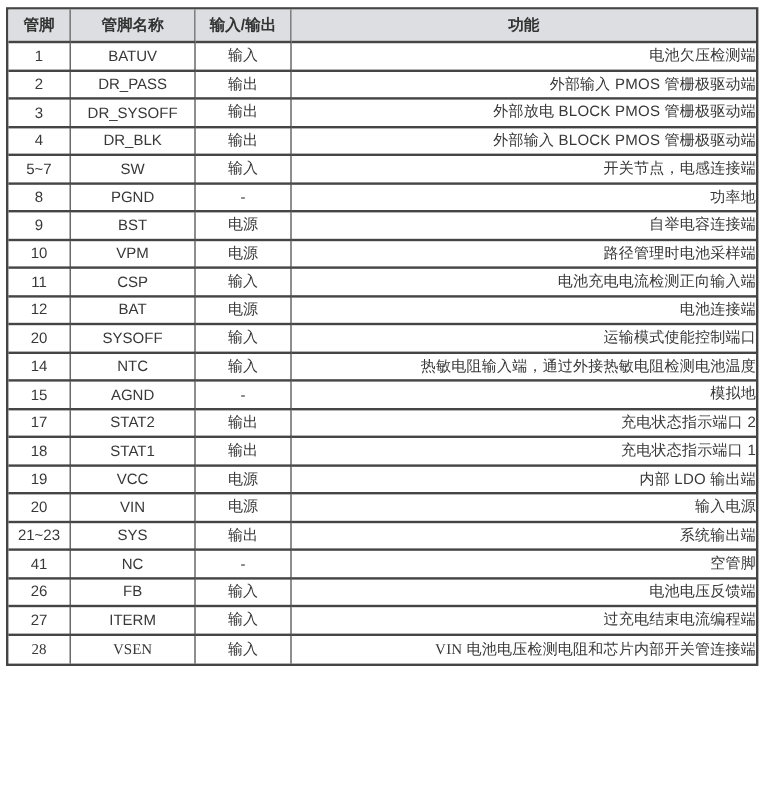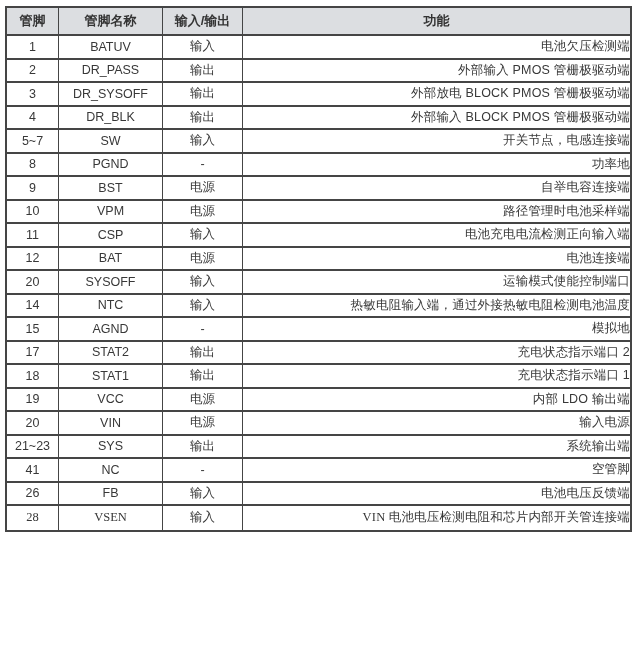--- a/index.html
+++ b/index.html
@@ -191,20 +191,26 @@
           <td class="c2">-</td>
           <td class="c3">空管脚</td>
         </tr>
         <tr>
           <td class="c0">26</td>
           <td class="c1">FB</td>
           <td class="c2">输入</td>
           <td class="c3">电池电压反馈端</td>
         </tr>
         <tr>
+          <td class="c0">27</td>
+          <td class="c1">ITERM</td>
+          <td class="c2">输入</td>
+          <td class="c3">过充电结束电流编程端</td>
+        </tr>
+        <tr>
           <td class="c0">28</td>
           <td class="c1">VSEN</td>
           <td class="c2">输入</td>
           <td class="c3">VIN 电池电压检测电阻和芯片内部开关管连接端</td>
         </tr>
       </tbody>
   </table>
 </div>
 
 </body></html>

